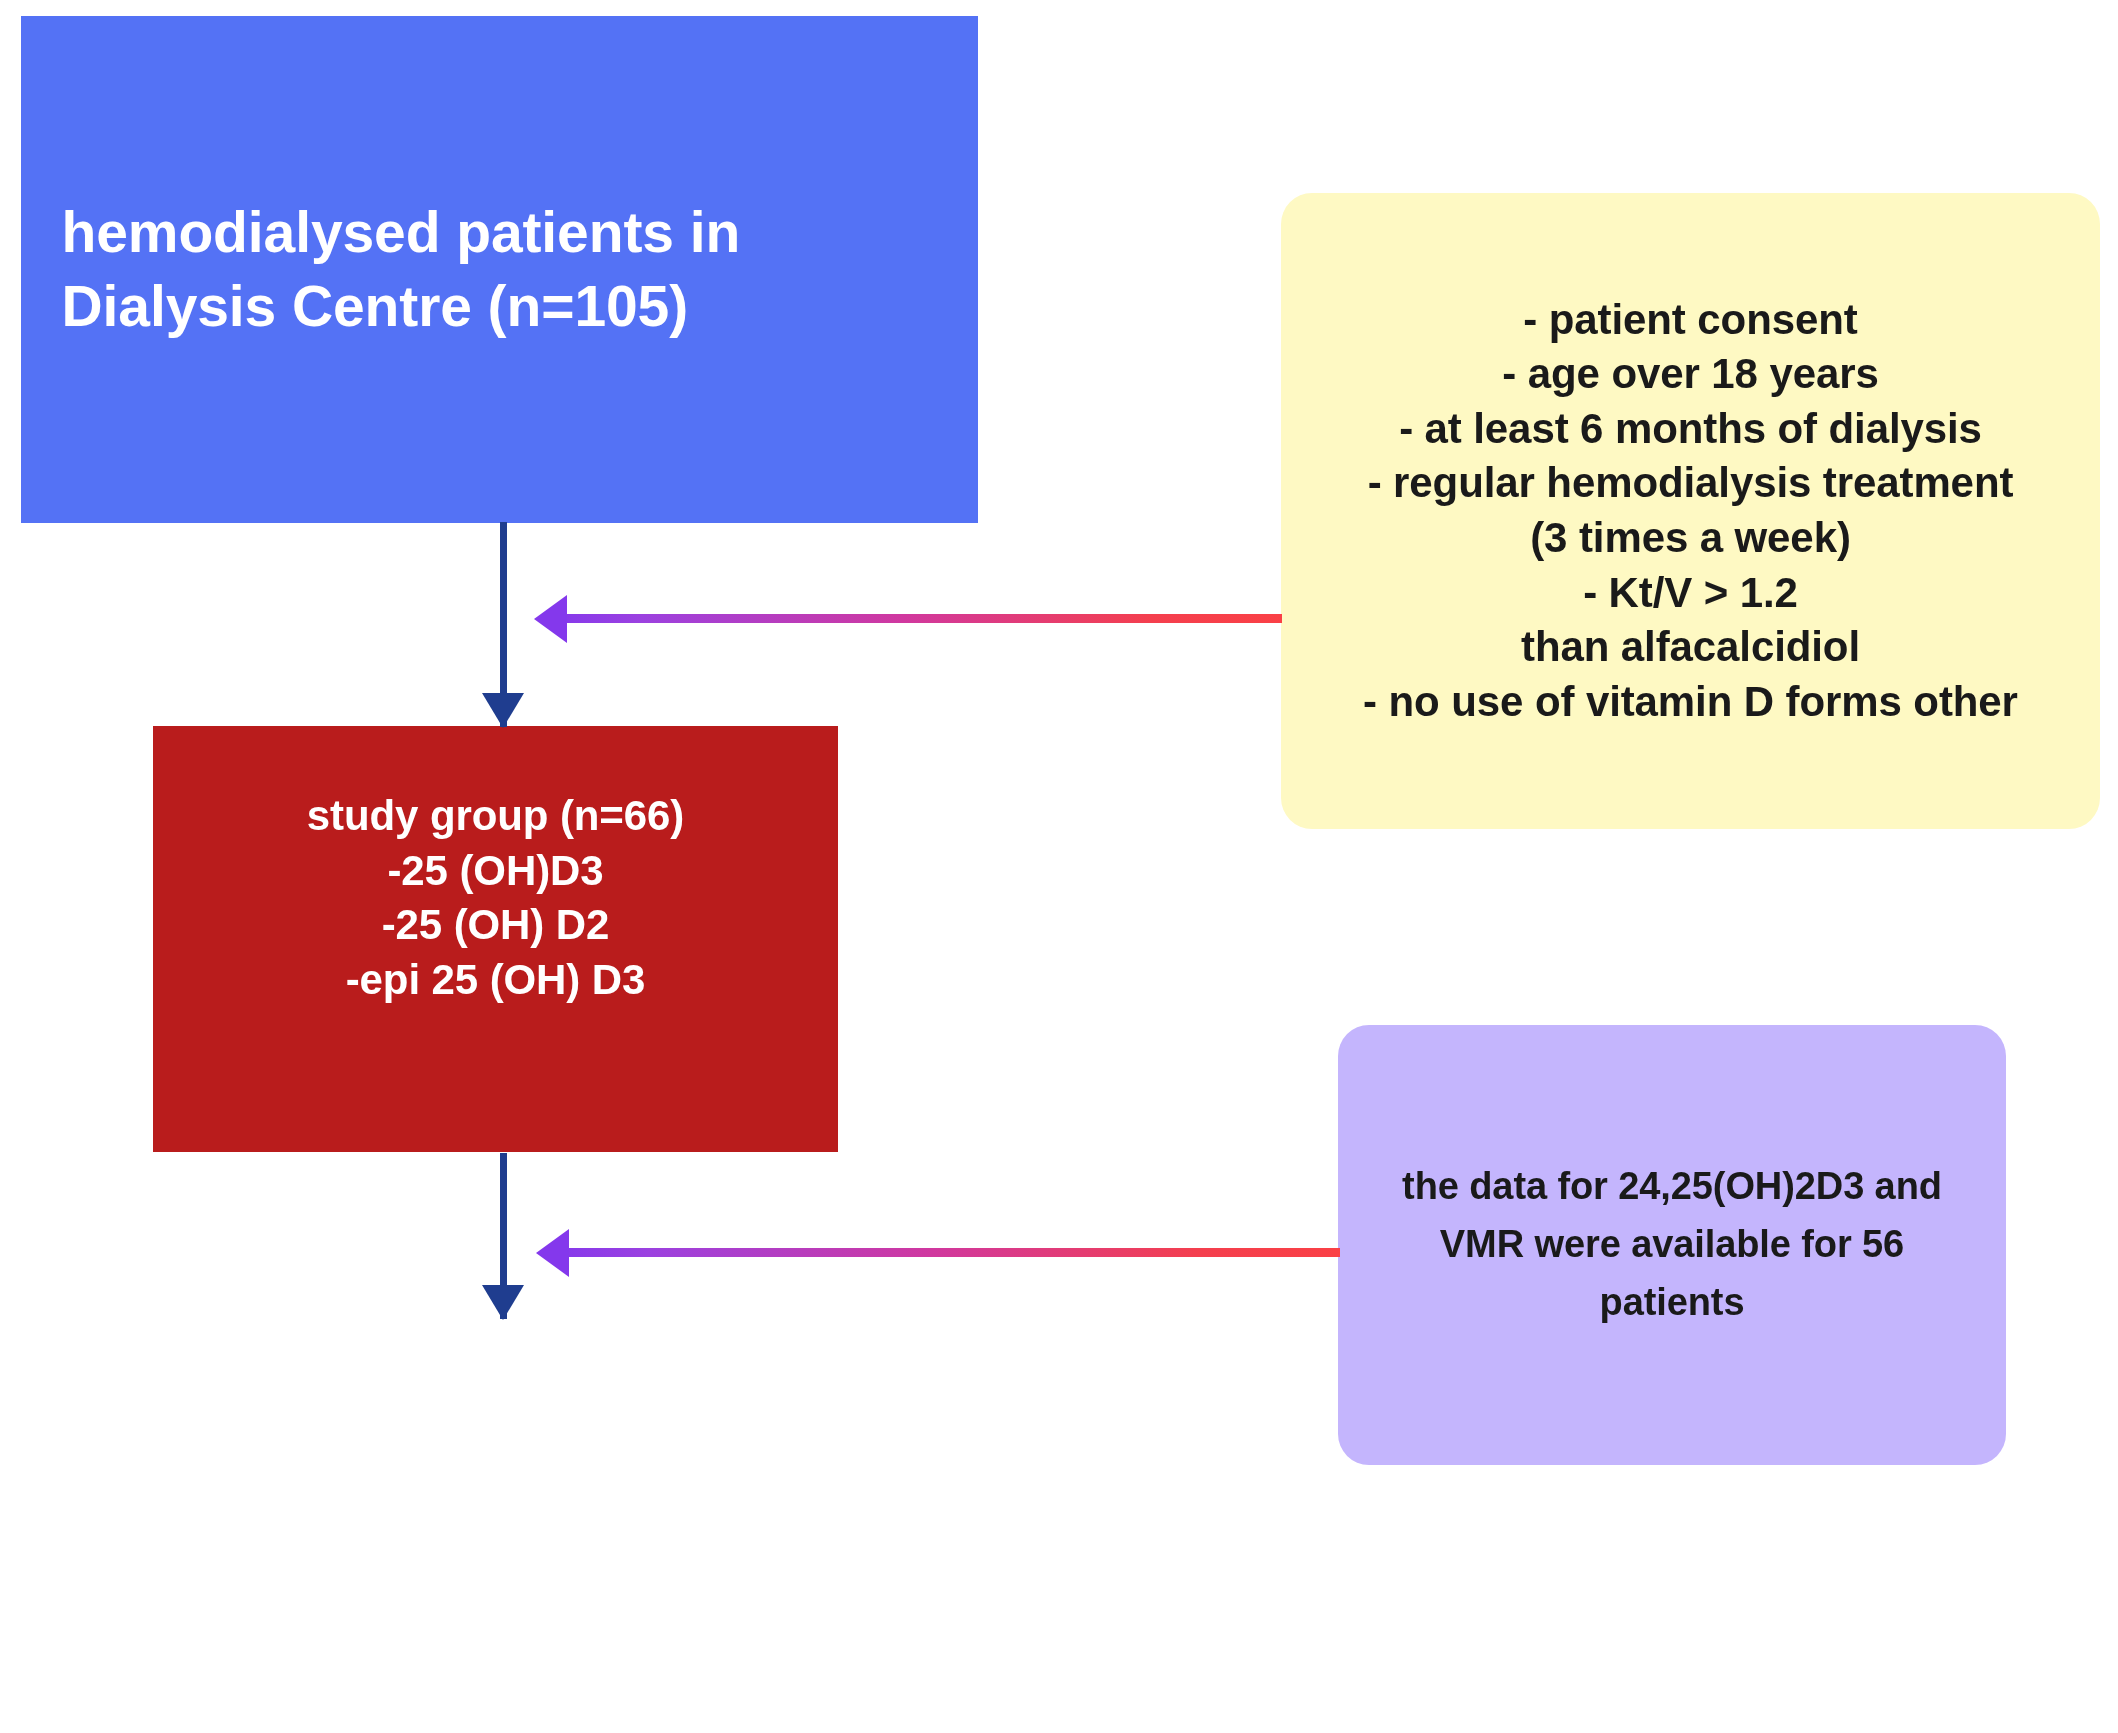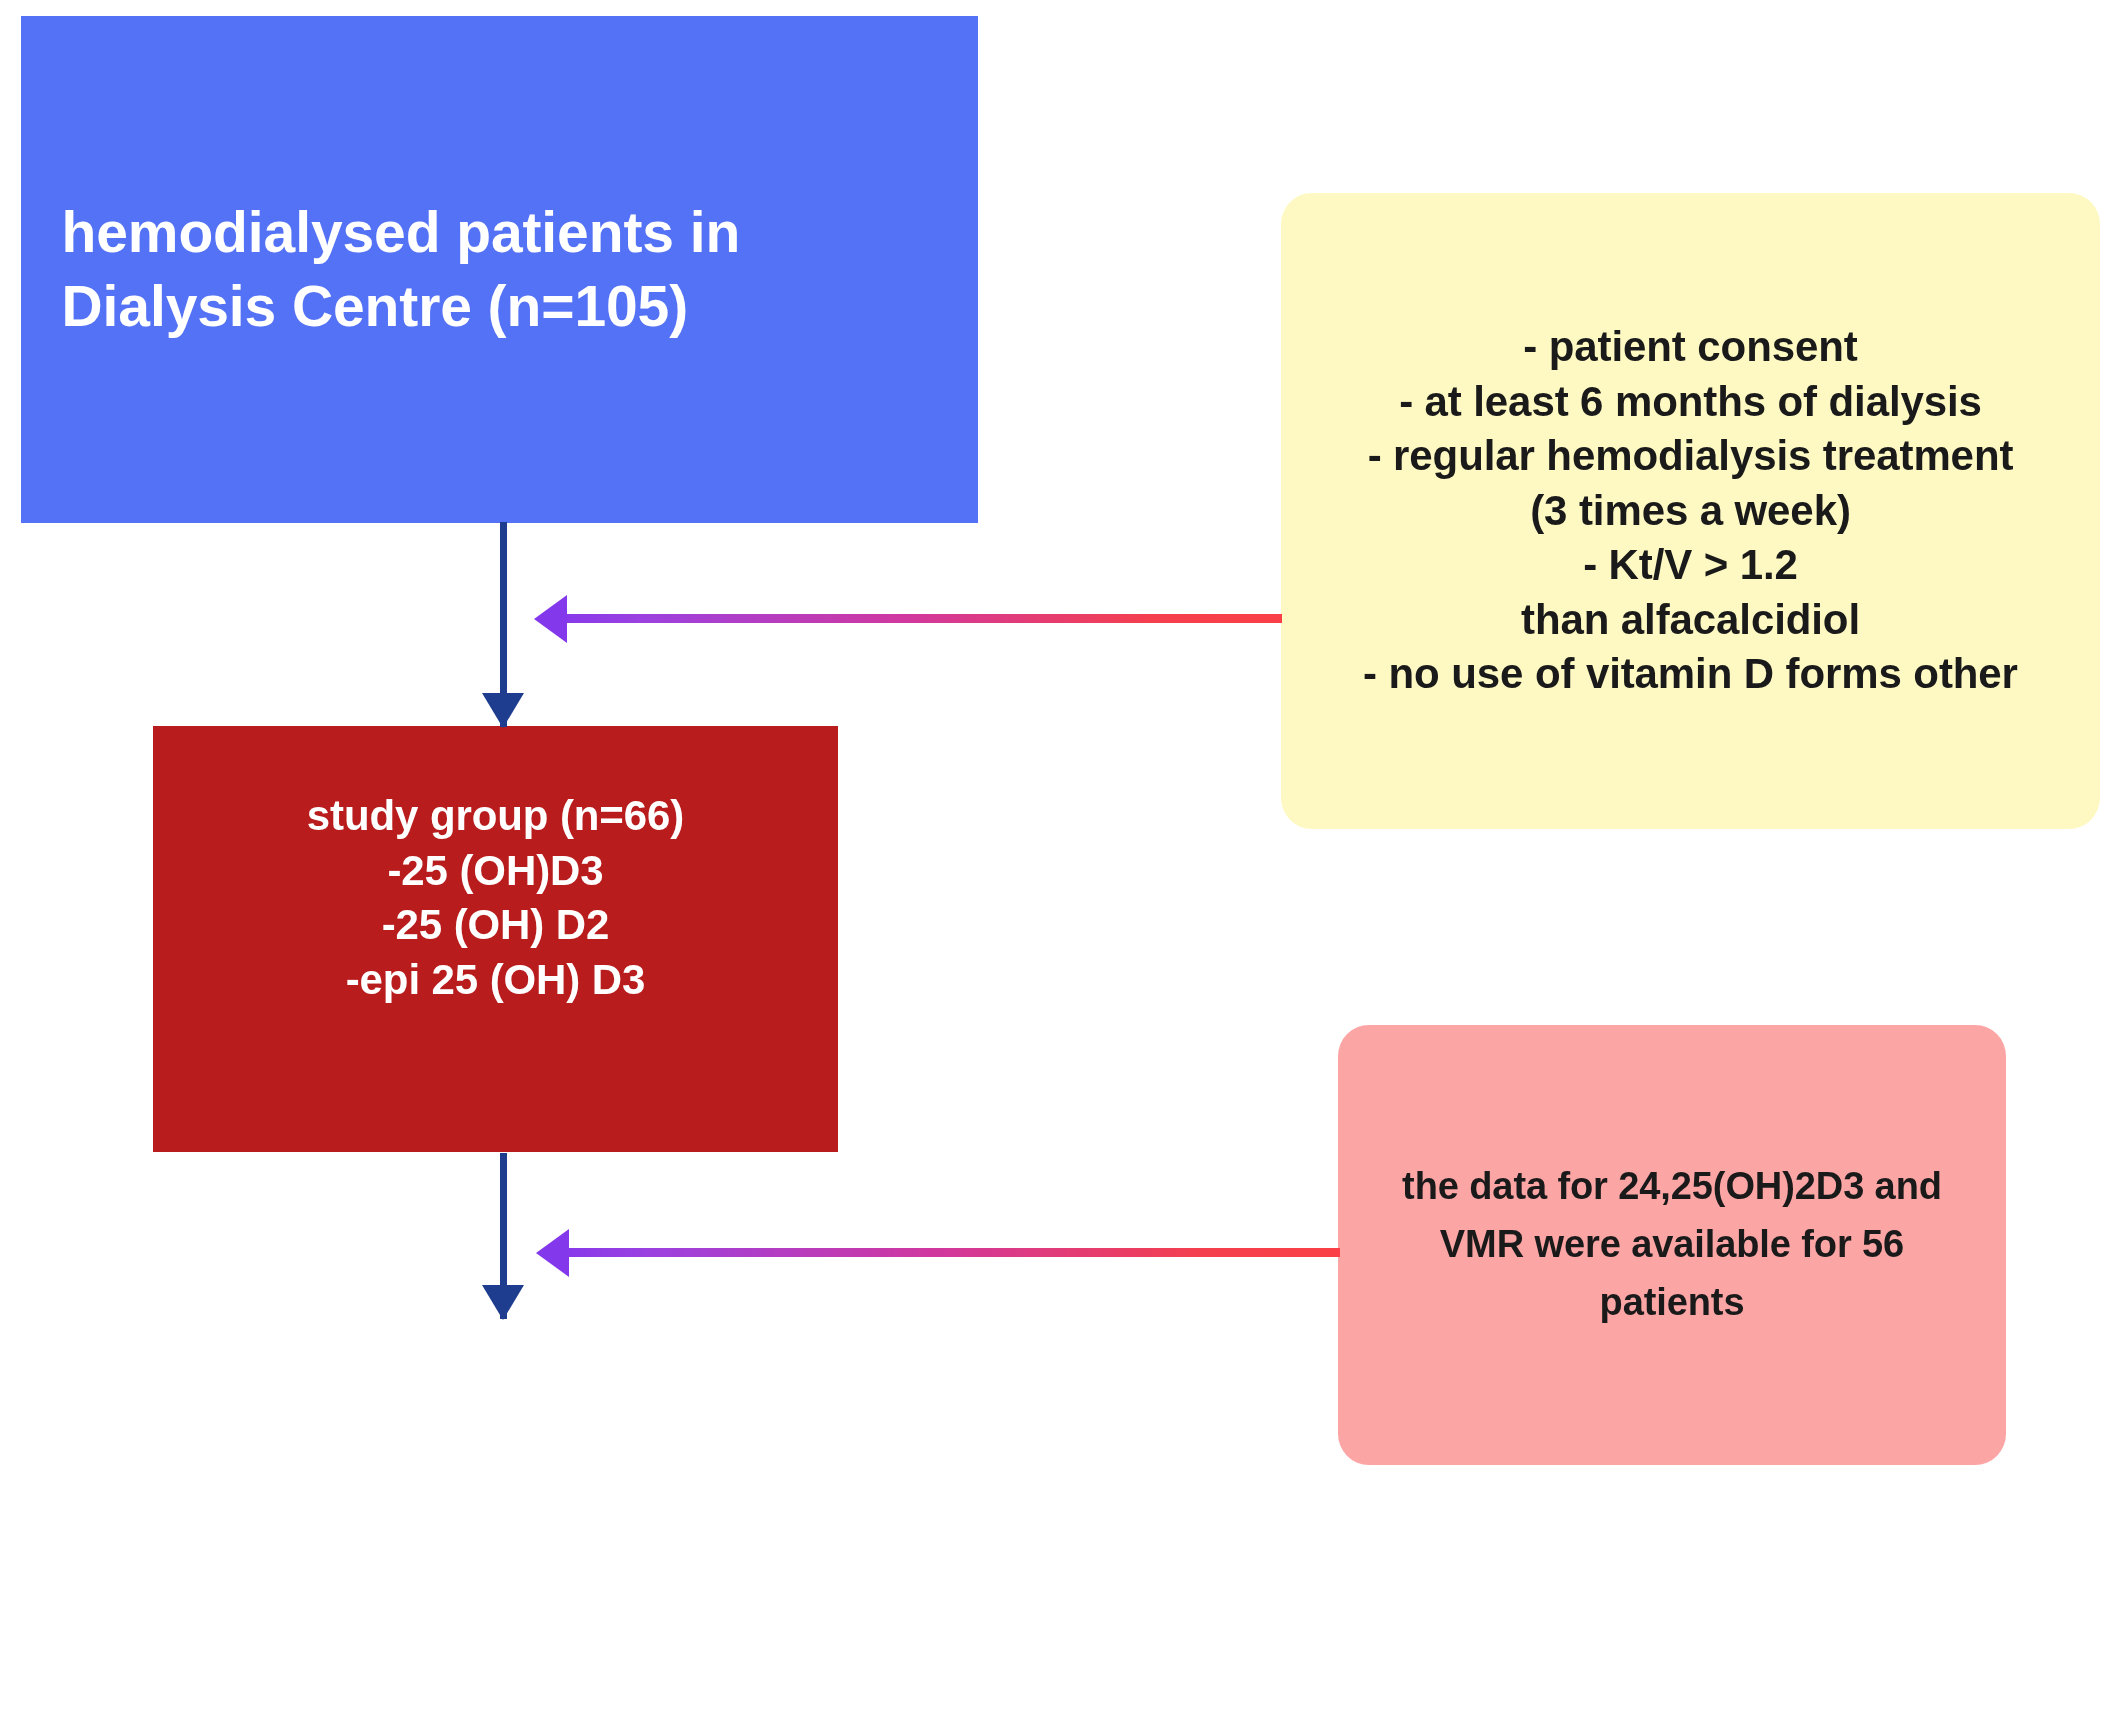--- a/index.html
+++ b/index.html
@@ -73,21 +73,21 @@
     background: #fef9c3;
     color: #1a1a1a;
     font-size: 42px;
     border-radius: 31px;
     padding: 16.4px 12.3px;
   }
 
   #node-availability {
     left: 1338px; top: 1025px;
     width: 668px; height: 440px;
-    background: #fca5a5;
+    background: #c4b5fd;
     color: #1a1a1a;
     font-size: 38px;
     border-radius: 31px;
     padding: 13.6px 35px;
     line-height: 1.52;
   }
   #node-availability .paragraph { text-align: center; }
 
   
   .v-arrow {
@@ -134,20 +134,21 @@
 
 <div id="canvas">
 
   <div class="node" id="node-cohort">
     <span class="line">hemodialysed patients in</span>
     <span class="line">Dialysis Centre (n=105)</span>
   </div>
 
   <div class="node" id="node-inclusion">
     <span class="line">- patient consent</span>
+    <span class="line">- age over 18 years</span>
     <span class="line">- at least 6 months of dialysis</span>
     <span class="line">- regular hemodialysis treatment</span>
     <span class="line">(3 times a week)</span>
     <span class="line">- Kt/V &gt; 1.2</span>
     <span class="line">than alfacalcidiol</span>
     <span class="line">- no use of vitamin D forms other</span>
   </div>
 
   <div class="node" id="node-study-group">
     <span class="line">study group (n=66)</span>

